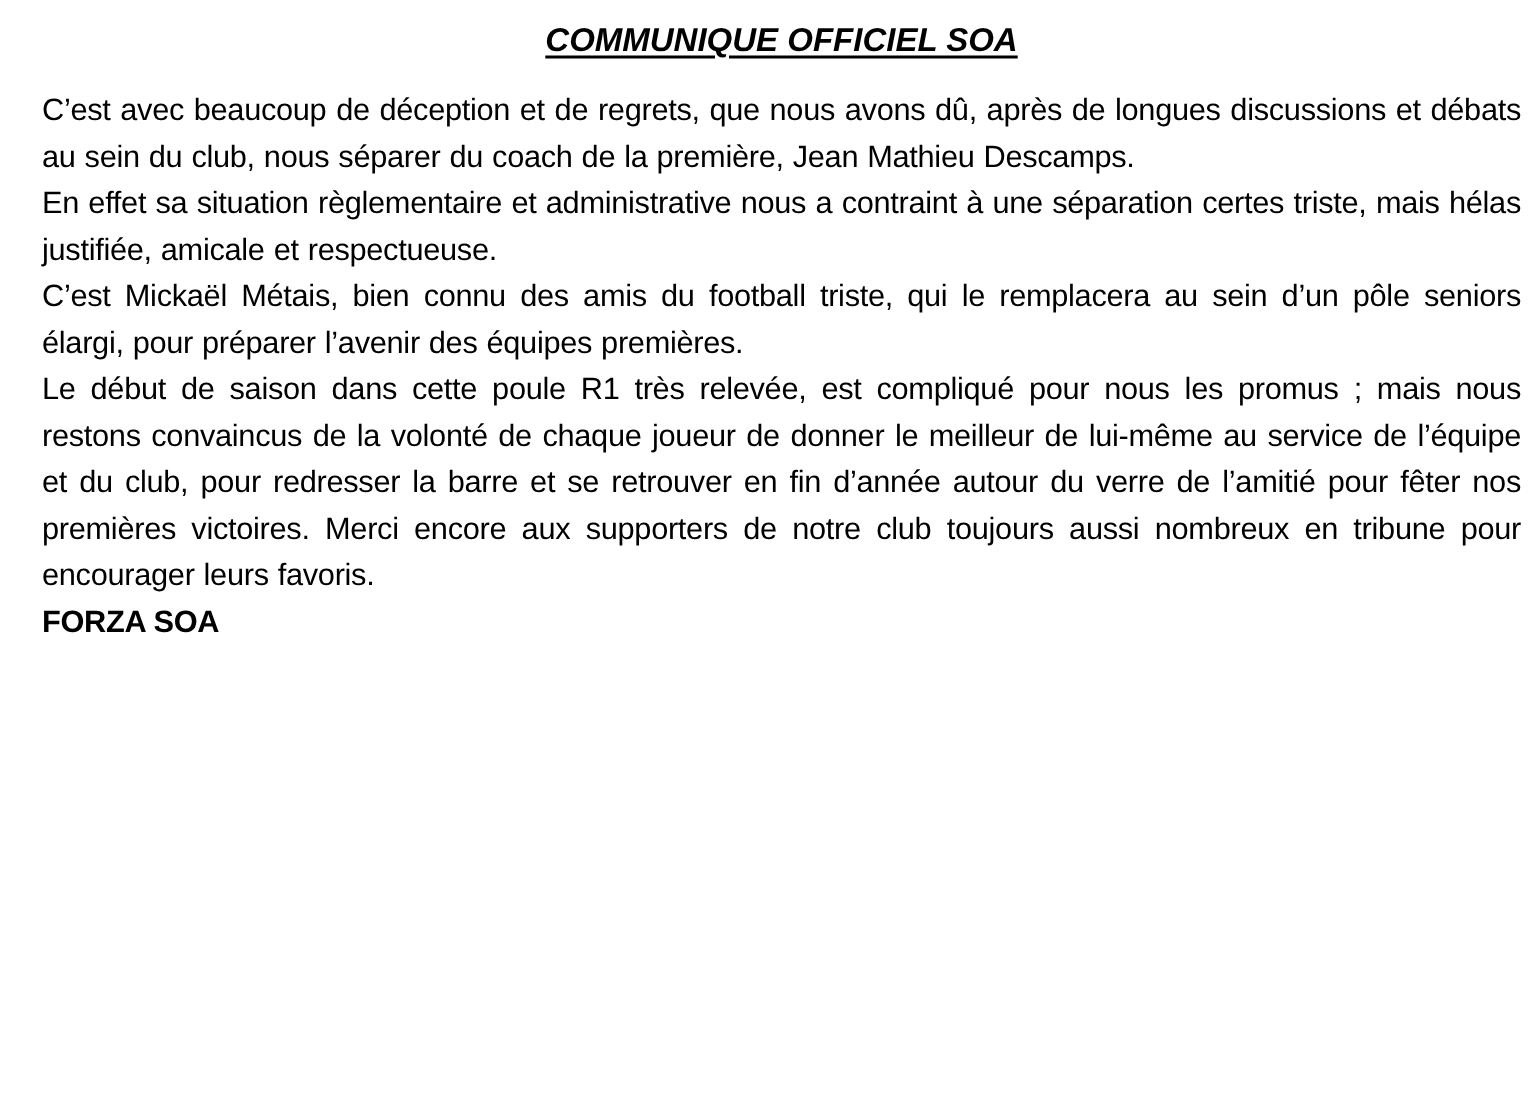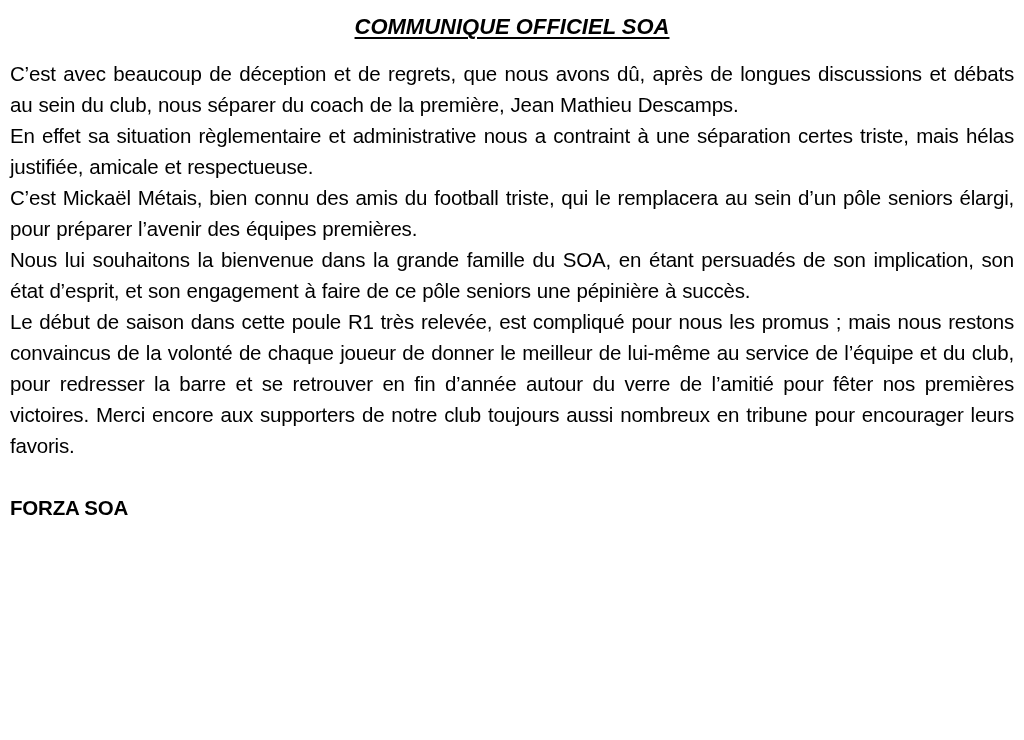--- a/index.html
+++ b/index.html
@@ -7,21 +7,21 @@
     padding: 0;
     background: #ffffff;
     font-family: "Liberation Sans", sans-serif;
     color: #000000;
   }
   .page {
     width: 1024px;
     height: 628px;
     box-sizing: border-box;
     background: #ffffff;
-    padding: 12px 10px 0 10px;
+    padding: 12px 10px 0 28px;
     overflow: hidden;
   }
   .doc-title {
     text-align: center;
     font-size: 22px;
     font-weight: bold;
     font-style: italic;
     margin: 0 0 0 0;
     line-height: 30px;
   }
@@ -34,21 +34,20 @@
   }
   .para {
     margin: 0;
     font-size: 20.5px;
     line-height: 31px;
     text-align: justify;
     letter-spacing: -0.2px;
     word-spacing: 0.5px;
   }
   .closing-block {
-    margin-top: 31px;
   }
   .slogan {
     margin: 0;
     font-size: 20.5px;
     line-height: 31px;
     font-weight: bold;
     letter-spacing: -0.2px;
   }
   .signature {
     margin: 0;
@@ -64,21 +63,20 @@
 <div class="page">
 
   <h1 class="doc-title">
     <span>COMMUNIQUE OFFICIEL SOA</span>
   </h1>
 
   <div class="body-block">
     <p class="para">C’est avec beaucoup de déception et de regrets, que nous avons dû, après de longues discussions et débats au sein du club, nous séparer du coach de la première, Jean Mathieu Descamps.</p>
     <p class="para">En effet sa situation règlementaire et administrative nous a contraint à une séparation certes triste, mais hélas justifiée, amicale et respectueuse.</p>
     <p class="para">C’est Mickaël Métais, bien connu des amis du football triste, qui le remplacera au sein d’un pôle seniors élargi, pour préparer l’avenir des équipes premières.</p>
-    <p class="para">Nous lui souhaitons la bienvenue dans la grande famille du SOA, en étant persuadés de son implication, son état d’esprit, et son engagement à faire de ce pôle seniors une pépinière à succès.</p>
     <p class="para">Le début de saison dans cette poule R1 très relevée, est compliqué pour nous les promus ; mais nous restons convaincus de la volonté de chaque joueur de donner le meilleur de lui-même au service de l’équipe et du club, pour redresser la barre et se retrouver en fin d’année autour du verre de l’amitié pour fêter nos premières victoires. Merci encore aux supporters de notre club toujours aussi nombreux en tribune pour encourager leurs favoris.</p>
   </div>
 
   <div class="closing-block">
     <p class="slogan">FORZA SOA</p>
   </div>
 
 </div>
 
 </body></html>

